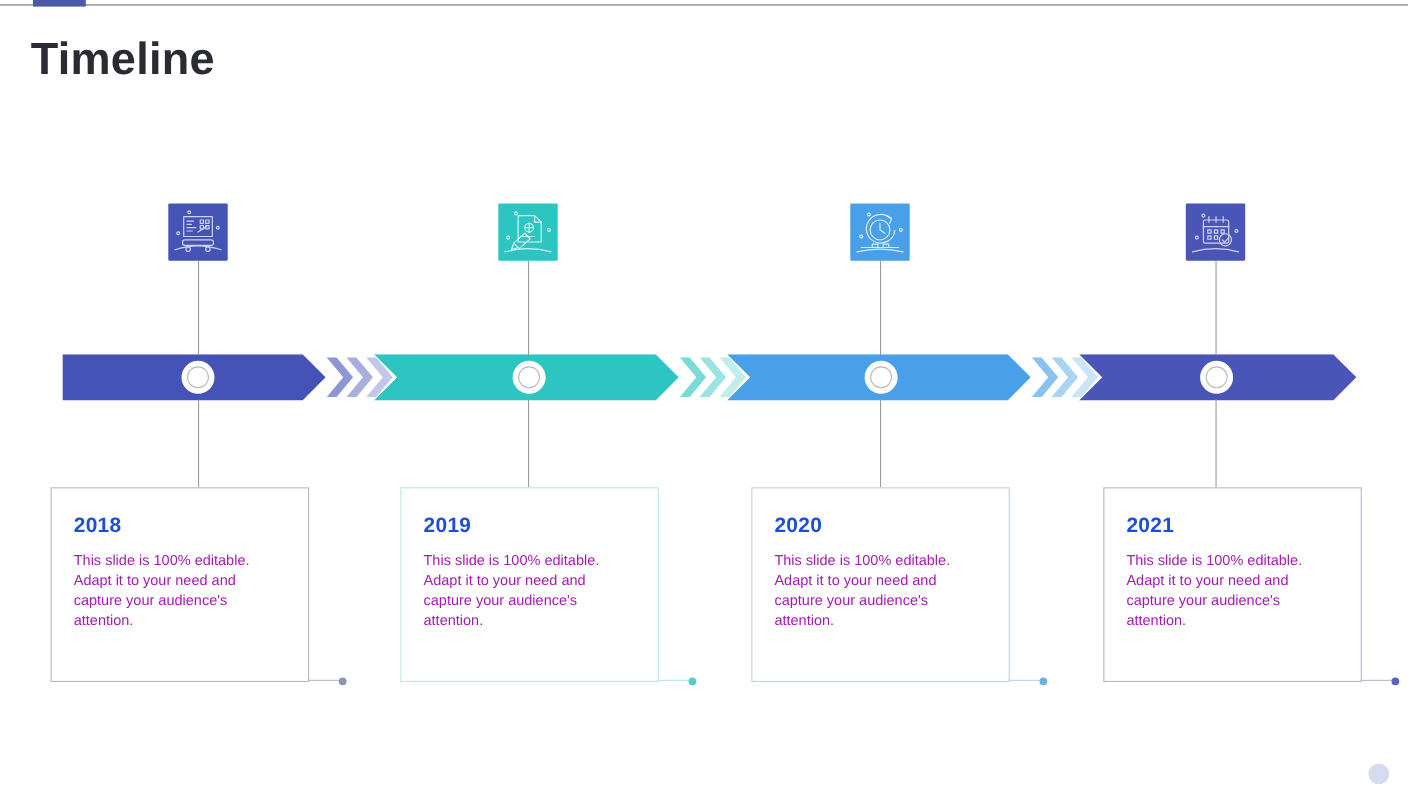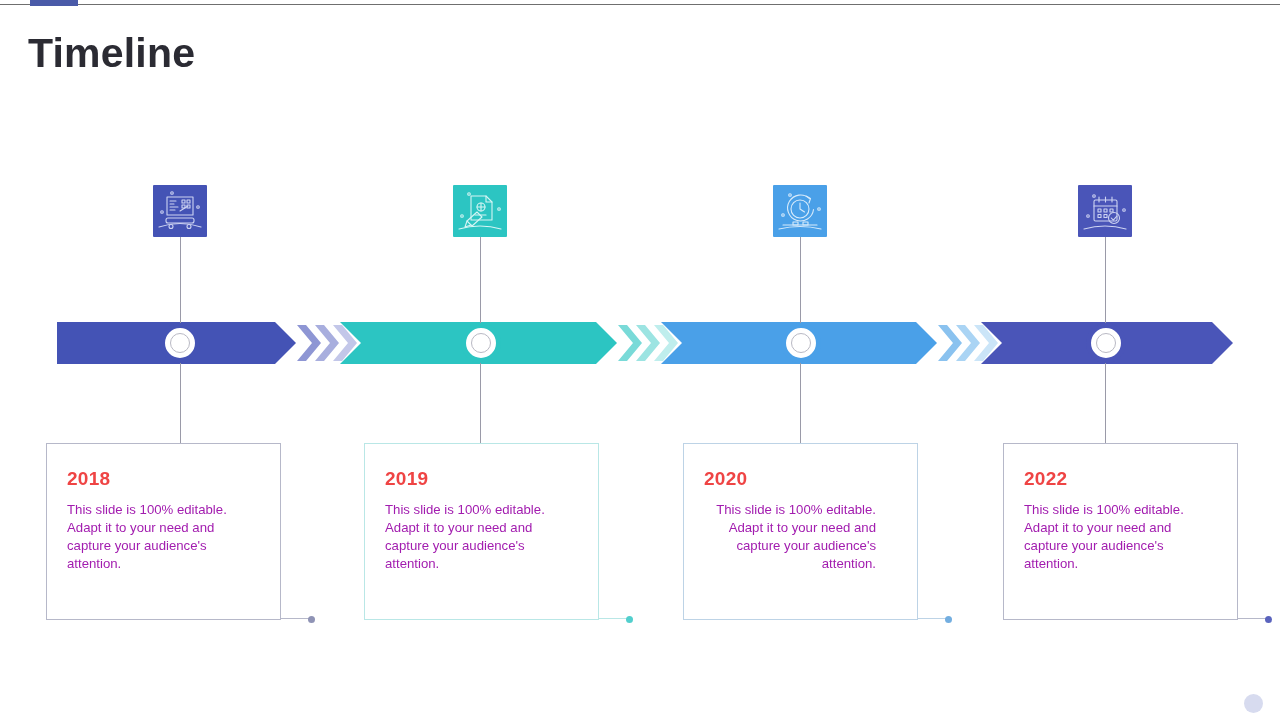--- a/index.html
+++ b/index.html
@@ -108,21 +108,21 @@
     box-sizing: border-box;
     border-style: solid;
     border-width: 1px;
     background: transparent;
   }
   .card .year {
     position: absolute;
     left: 20px; top: 24px;
     font-size: 19px;
     font-weight: bold;
-    color: #ef4444;
+    color: #1d4ed8;
     letter-spacing: 0.3px;
   }
   .card .body {
     position: absolute;
     left: 20px; top: 57px;
     width: 172px;
     font-size: 13.2px;
     line-height: 18px;
     color: #a21caf;
   }
@@ -314,29 +314,29 @@
     <div class="corner-dot" style="background:#8f93b5;"></div>
   </div>
 
   <div class="card" style="left:364px; border-color:#b9e7e6;">
     <div class="year">2019</div>
     <div class="body">This slide is 100% editable. Adapt it to your need and capture your audience's attention.</div>
     <div class="dot-rail" style="background:#b9e7e6;"></div>
     <div class="corner-dot" style="background:#52cfcd;"></div>
   </div>
 
-  <div class="card" style="left:683px; border-color:#bdd3e6;text-align:right;">
+  <div class="card" style="left:683px; border-color:#bdd3e6;">
     <div class="year">2020</div>
     <div class="body">This slide is 100% editable. Adapt it to your need and capture your audience's attention.</div>
     <div class="dot-rail" style="background:#bdd3e6;"></div>
     <div class="corner-dot" style="background:#73aee0;"></div>
   </div>
 
   <div class="card" style="left:1003px; border-color:#b6b8c9;">
-    <div class="year">2022</div>
+    <div class="year">2021</div>
     <div class="body">This slide is 100% editable. Adapt it to your need and capture your audience's attention.</div>
     <div class="dot-rail" style="background:#b6b8c9;"></div>
     <div class="corner-dot" style="background:#5a63bd;"></div>
   </div>
 
   <div id="deco-circle"></div>
 
 </div>
 
 </body></html>

